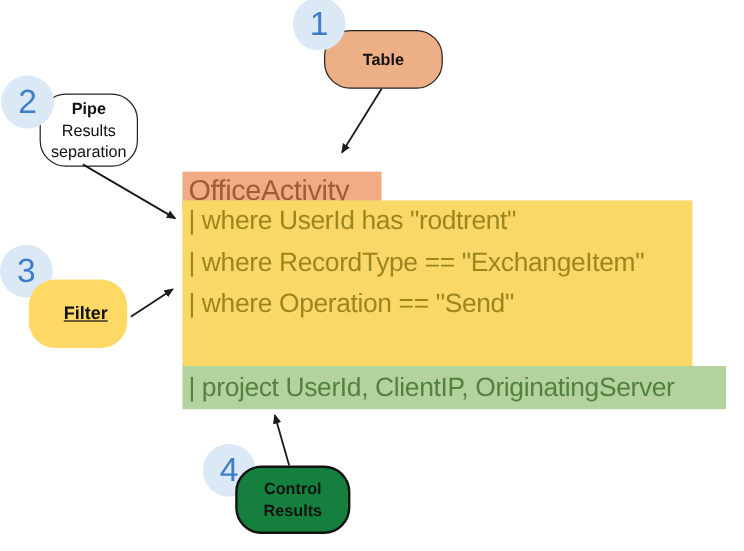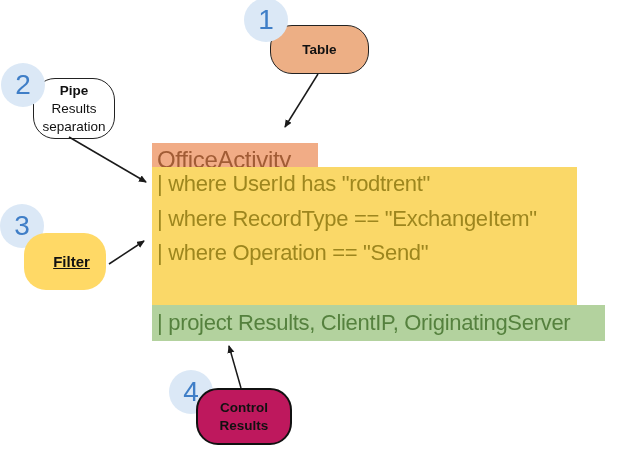--- a/index.html
+++ b/index.html
@@ -19,21 +19,21 @@
   .labelbox{
     position:absolute;z-index:2;display:flex;flex-direction:column;
     align-items:center;justify-content:center;text-align:center;
     font-size:13.5px;color:#111;line-height:18px;border-radius:22px;
   }
   #table-box{left:270px;top:25px;width:97px;height:47px;background:#EDAF85;border:1.6px solid #222;font-weight:bold;}
   #pipe-box{left:33px;top:78px;width:80px;height:59px;background:#fff;border:1.6px solid #222;justify-content:center;}
   #pipe-box .t1{font-weight:bold;}
   #filter-box{left:24px;top:233px;width:82px;height:57px;background:#FFD966;font-weight:bold;font-size:15px;}
   #filter-box .u{text-decoration:underline;margin-left:13px;}
-  #control-box{left:196px;top:388px;width:92px;height:53px;background:#be185d;border:2px solid #111;font-weight:bold;}
+  #control-box{left:196px;top:388px;width:92px;height:53px;background:#15803d;border:2px solid #111;font-weight:bold;}
   
   .qline{white-space:nowrap;letter-spacing:-0.3px;}
   #q-table{
     position:absolute;left:152px;top:143px;width:166px;height:33px;z-index:2;
     background:#F1AC86;color:#A15C35;font-size:24px;line-height:33px;padding-left:5px;box-sizing:border-box;
   }
   #q-filters{
     position:absolute;left:152px;top:167px;width:425px;height:138px;z-index:2;
     background:#FAD868;color:#9D861E;font-size:22px;padding-left:5px;box-sizing:border-box;
   }
@@ -83,21 +83,21 @@
   </div>
 
   <div id="q-table" class="qline">OfficeActivity</div>
 
   <div id="q-filters">
     <div class="qline">| where UserId has "rodtrent"</div>
     <div class="qline">| where RecordType == "ExchangeItem"</div>
     <div class="qline">| where Operation == "Send"</div>
   </div>
 
-  <div id="q-project" class="qline">| project Results, ClientIP, OriginatingServer</div>
+  <div id="q-project" class="qline">| project UserId, ClientIP, OriginatingServer</div>
 
   <svg id="arrows" viewBox="0 0 620 459">
     <defs>
       <marker id="ah" markerWidth="9" markerHeight="8" refX="7" refY="3.5" orient="auto" markerUnits="userSpaceOnUse">
         <path d="M0,0 L8,3.5 L0,7 Z" fill="#1a1a1a"></path>
       </marker>
     </defs>
     <line x1="318" y1="74" x2="285" y2="127" stroke="#1a1a1a" stroke-width="1.5" marker-end="url(#ah)"></line>
     <line x1="69" y1="137" x2="146" y2="182" stroke="#1a1a1a" stroke-width="1.5" marker-end="url(#ah)"></line>
     <line x1="109" y1="264" x2="144" y2="241" stroke="#1a1a1a" stroke-width="1.5" marker-end="url(#ah)"></line>

